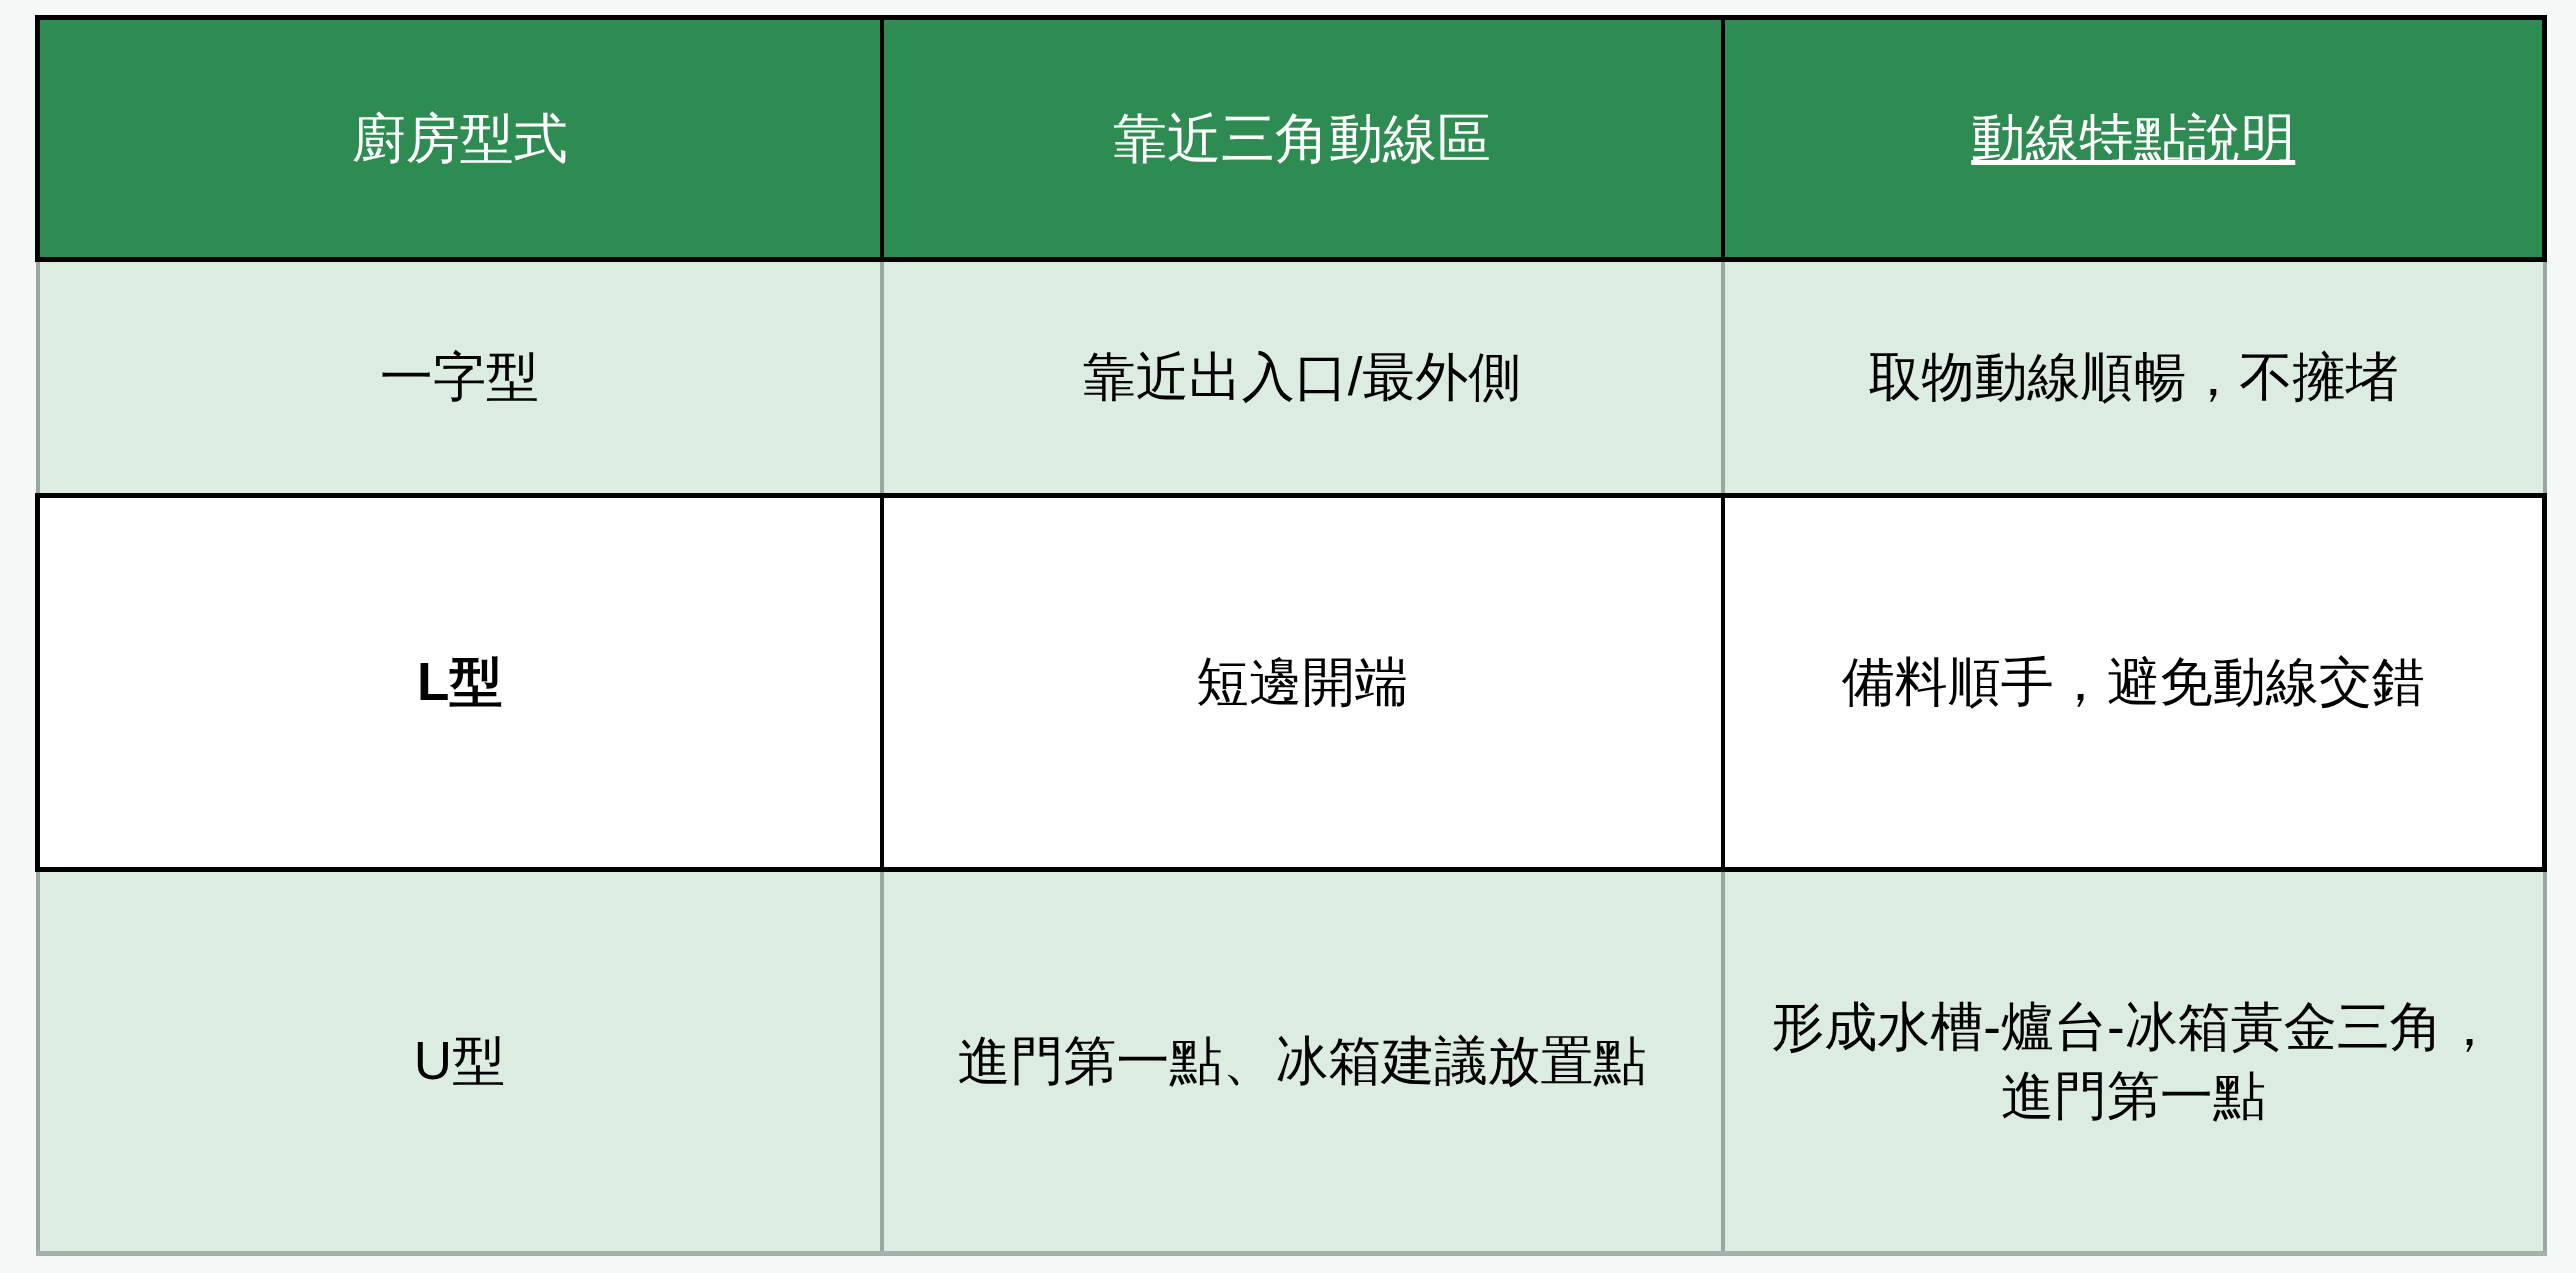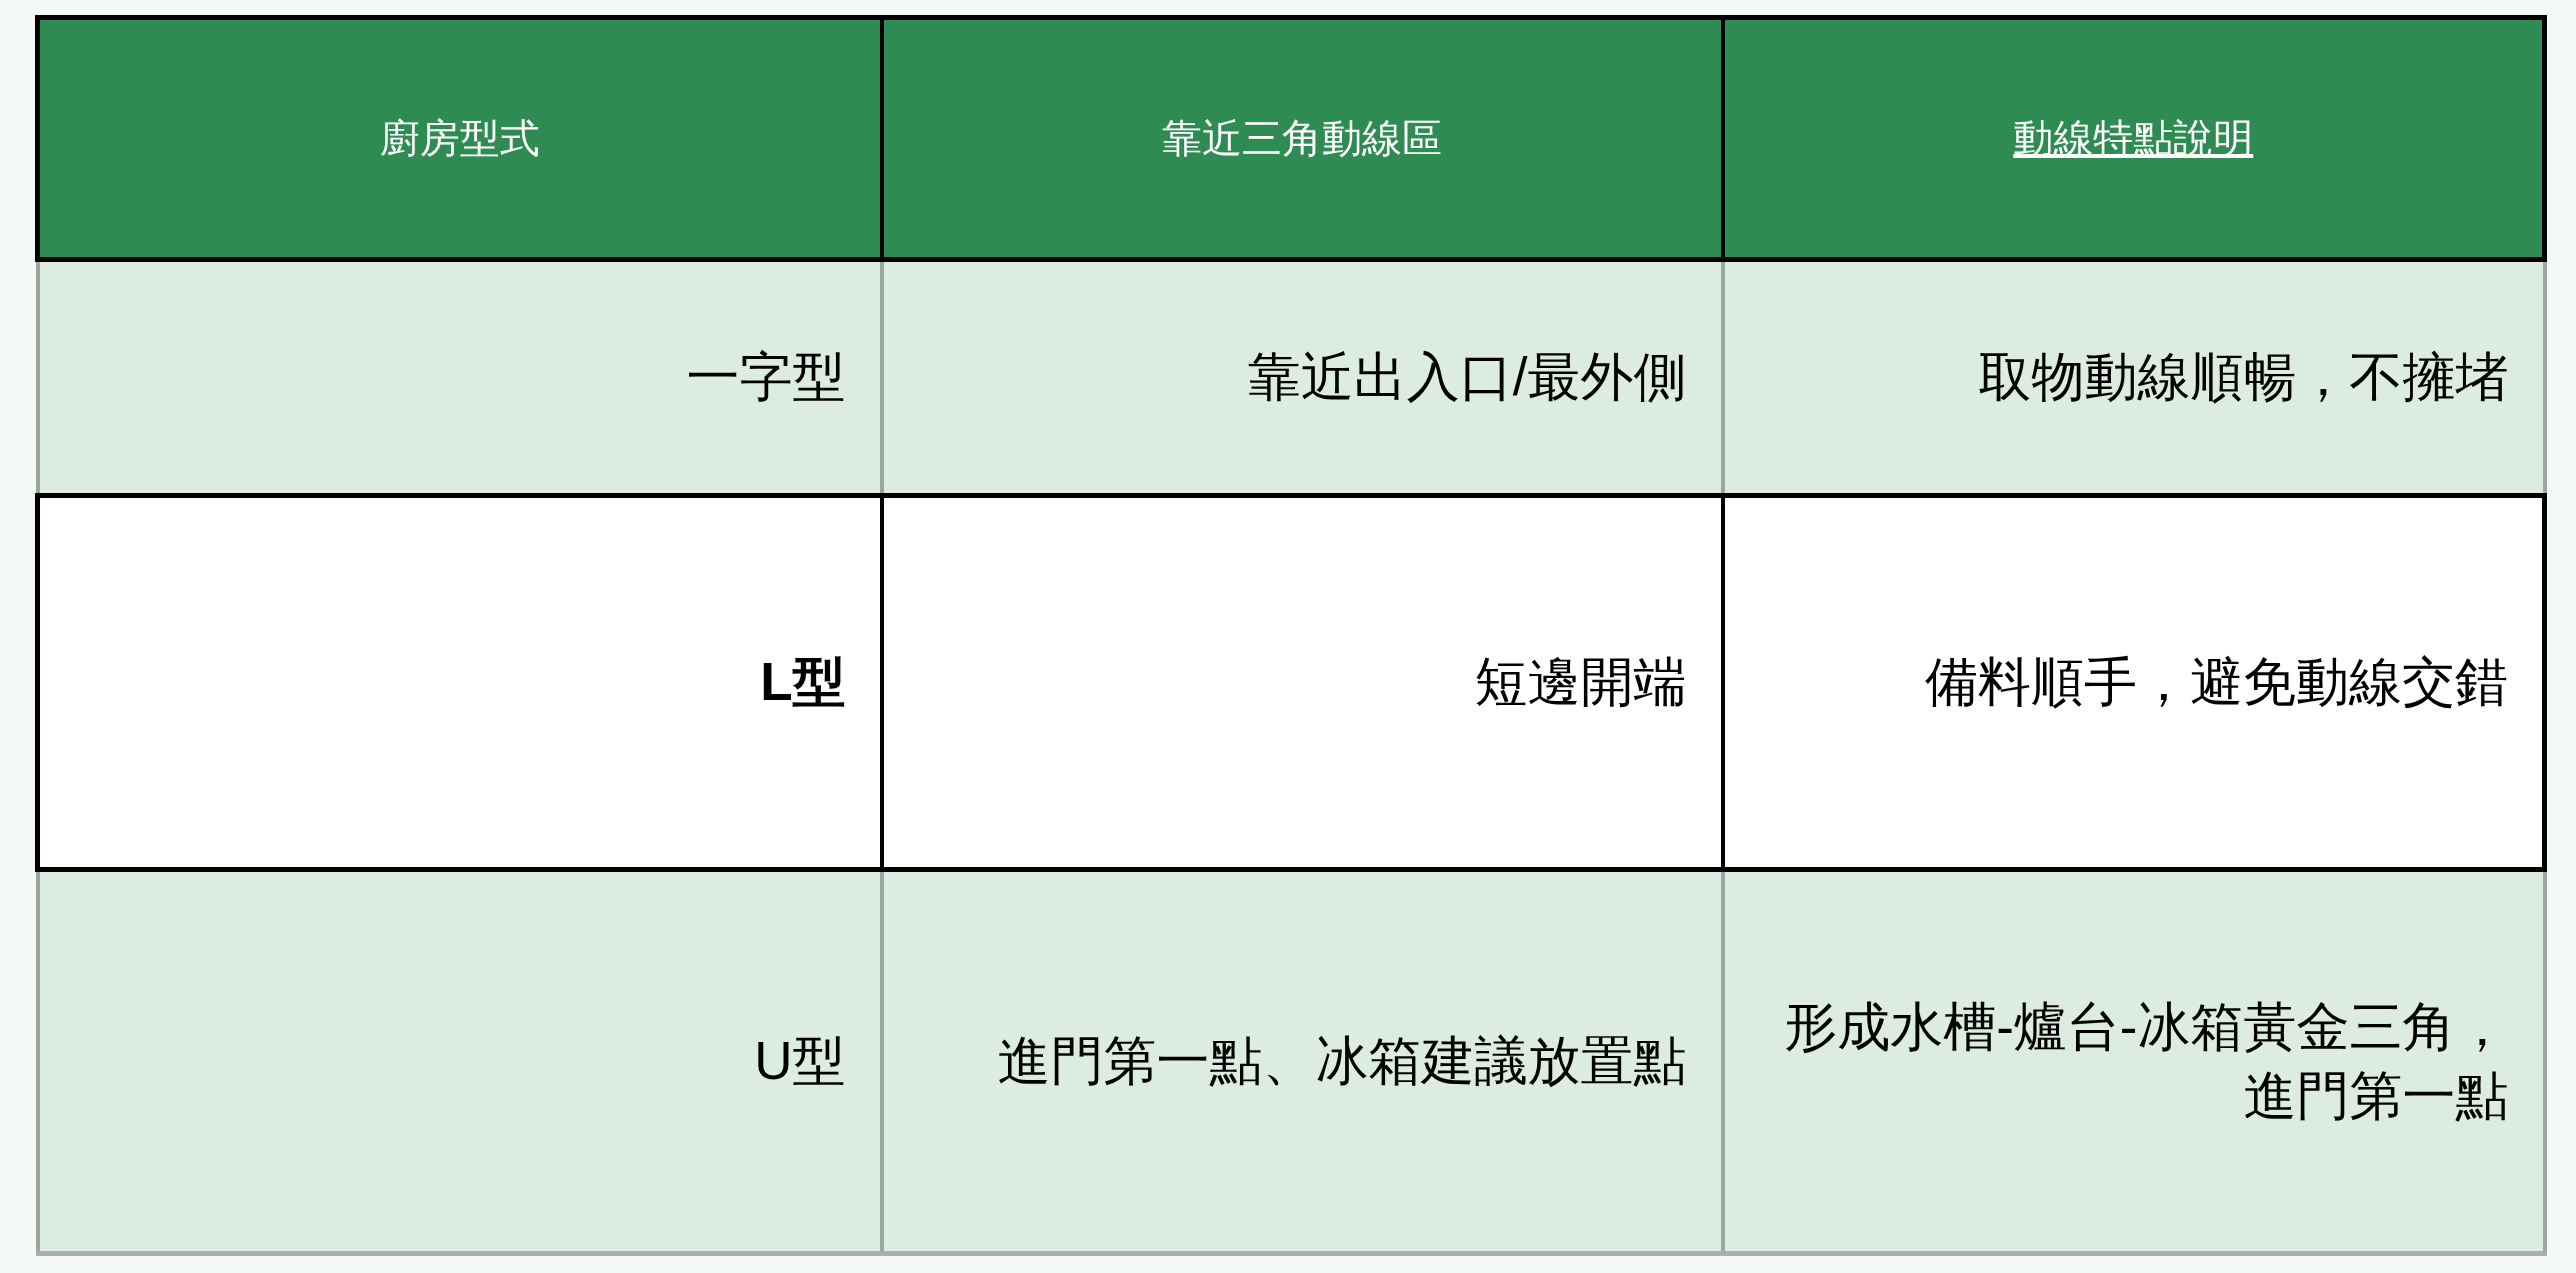--- a/index.html
+++ b/index.html
@@ -43,41 +43,41 @@
 
   
   tr.header-row {
     height: 242px;
     background: #2e8b51;
   }
   tr.header-row th {
     background: #2e8b51;
     color: #ffffff;
     font-weight: 400;
-    font-size: 40px;
+    font-size: 54px;
     line-height: 1.18;
     text-align: center;
     vertical-align: middle;
     padding: 0 19px;
     border-top: 5.1px solid #000000;
     border-bottom: 5.1px solid #000000;
     border-left: 4.4px solid #000000;
     border-right: 4.4px solid #000000;
     box-sizing: border-box;
   }
   tr.header-row th:first-child { border-left: 5.1px solid #000000; }
   tr.header-row th:last-child  { border-right: 5.1px solid #000000; text-decoration: underline; }
 
   
   tbody td {
     font-size: 53px;
     line-height: 1.30;
     color: #000000;
     vertical-align: middle;
-    text-align: right;
+    text-align: center;
     padding: 7.3px 34px;
     box-sizing: border-box;
     word-break: break-all;
   }
 
   tr.row-tint td {
     background: #dcece1;
     border-left: 4.4px solid #9aa6a0;
     border-right: 4.4px solid #9aa6a0;
     border-bottom: 5.1px solid #000000;

